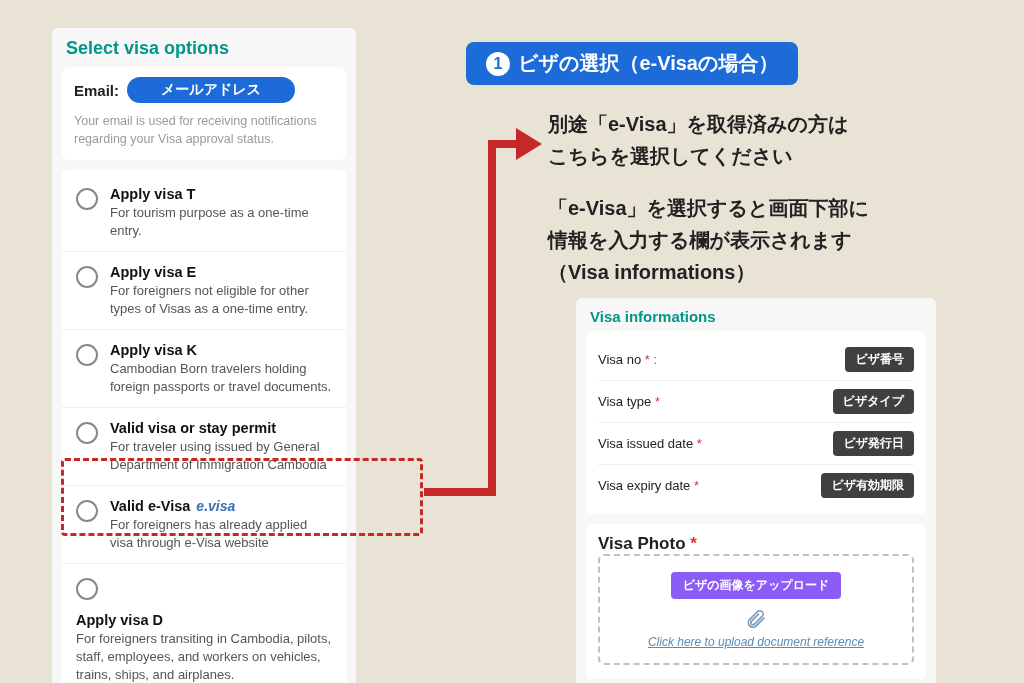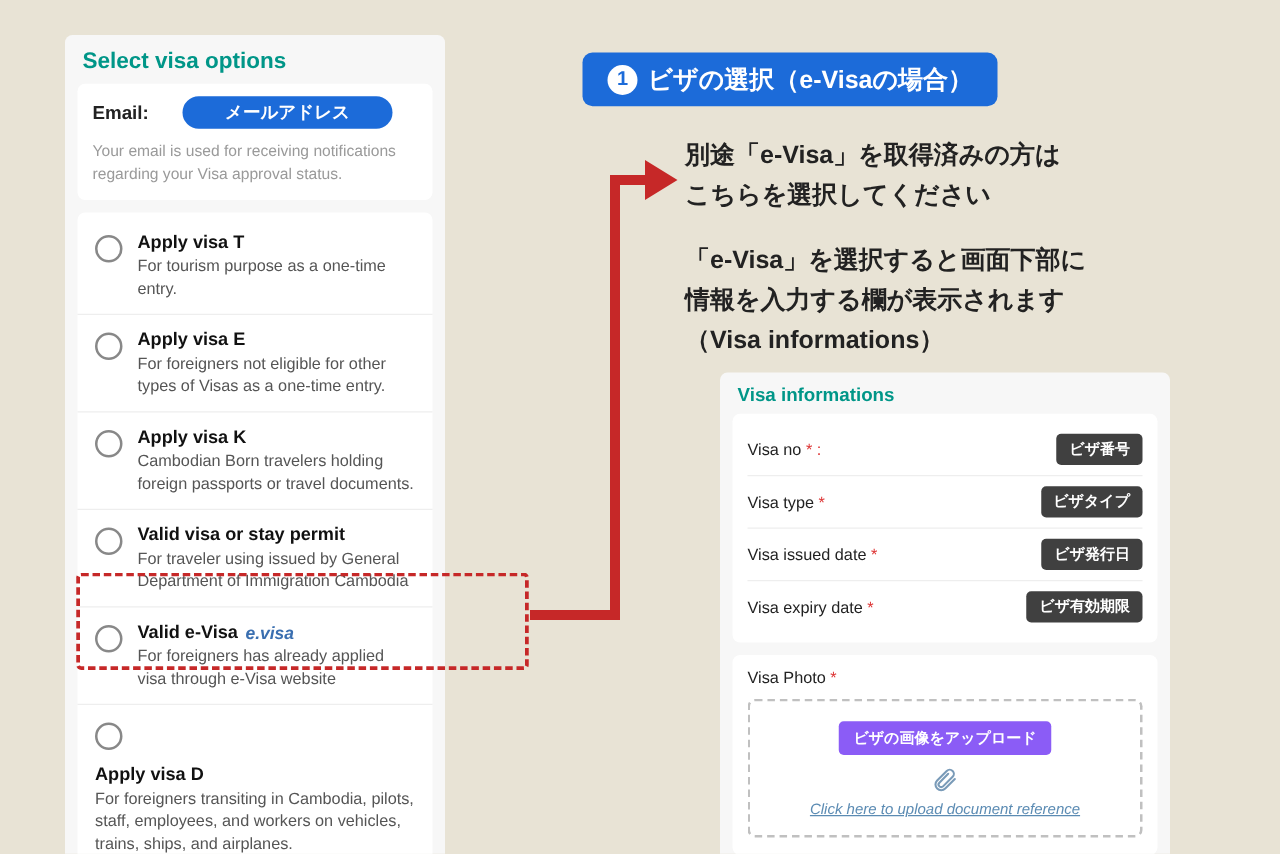--- a/index.html
+++ b/index.html
@@ -27,21 +27,21 @@
     font-weight: bold;
     font-size: 18px;
     padding: 10px 14px 8px 14px;
   }
   .email-card {
     background: #fff;
     margin: 0 10px 10px 10px;
     border-radius: 6px;
     padding: 10px 12px 12px 12px;
   }
-  .email-row { display: flex; align-items: center; gap: 27px; }
+  .email-row { display: flex; align-items: center; gap: 8px; }
   .email-label { font-weight: bold; font-size: 15px; color: #222; }
   .email-pill {
     background: #1c6bd9;
     color: #fff;
     border-radius: 16px;
     padding: 4px 34px;
     font-size: 14px;
     font-weight: bold;
   }
   .email-note {
@@ -195,21 +195,21 @@
     border-radius: 4px;
     font-weight: bold;
   }
 
   .photo-card {
     background: #fff;
     margin: 0 10px;
     border-radius: 6px;
     padding: 10px 12px 14px 12px;
   }
-  .photo-title { font-size: 13px; font-weight: normal; color: #222; margin-bottom: 10px; }
+  .photo-title { font-size: 17px; font-weight: bold; color: #222; }
   .upload-box {
     border: 2px dashed #c0c0c0;
     border-radius: 6px;
     padding: 16px 10px 14px 10px;
     text-align: center;
     position: relative;
   }
   .upload-tag {
     background: #8b5cf6;
     color: #fff;

